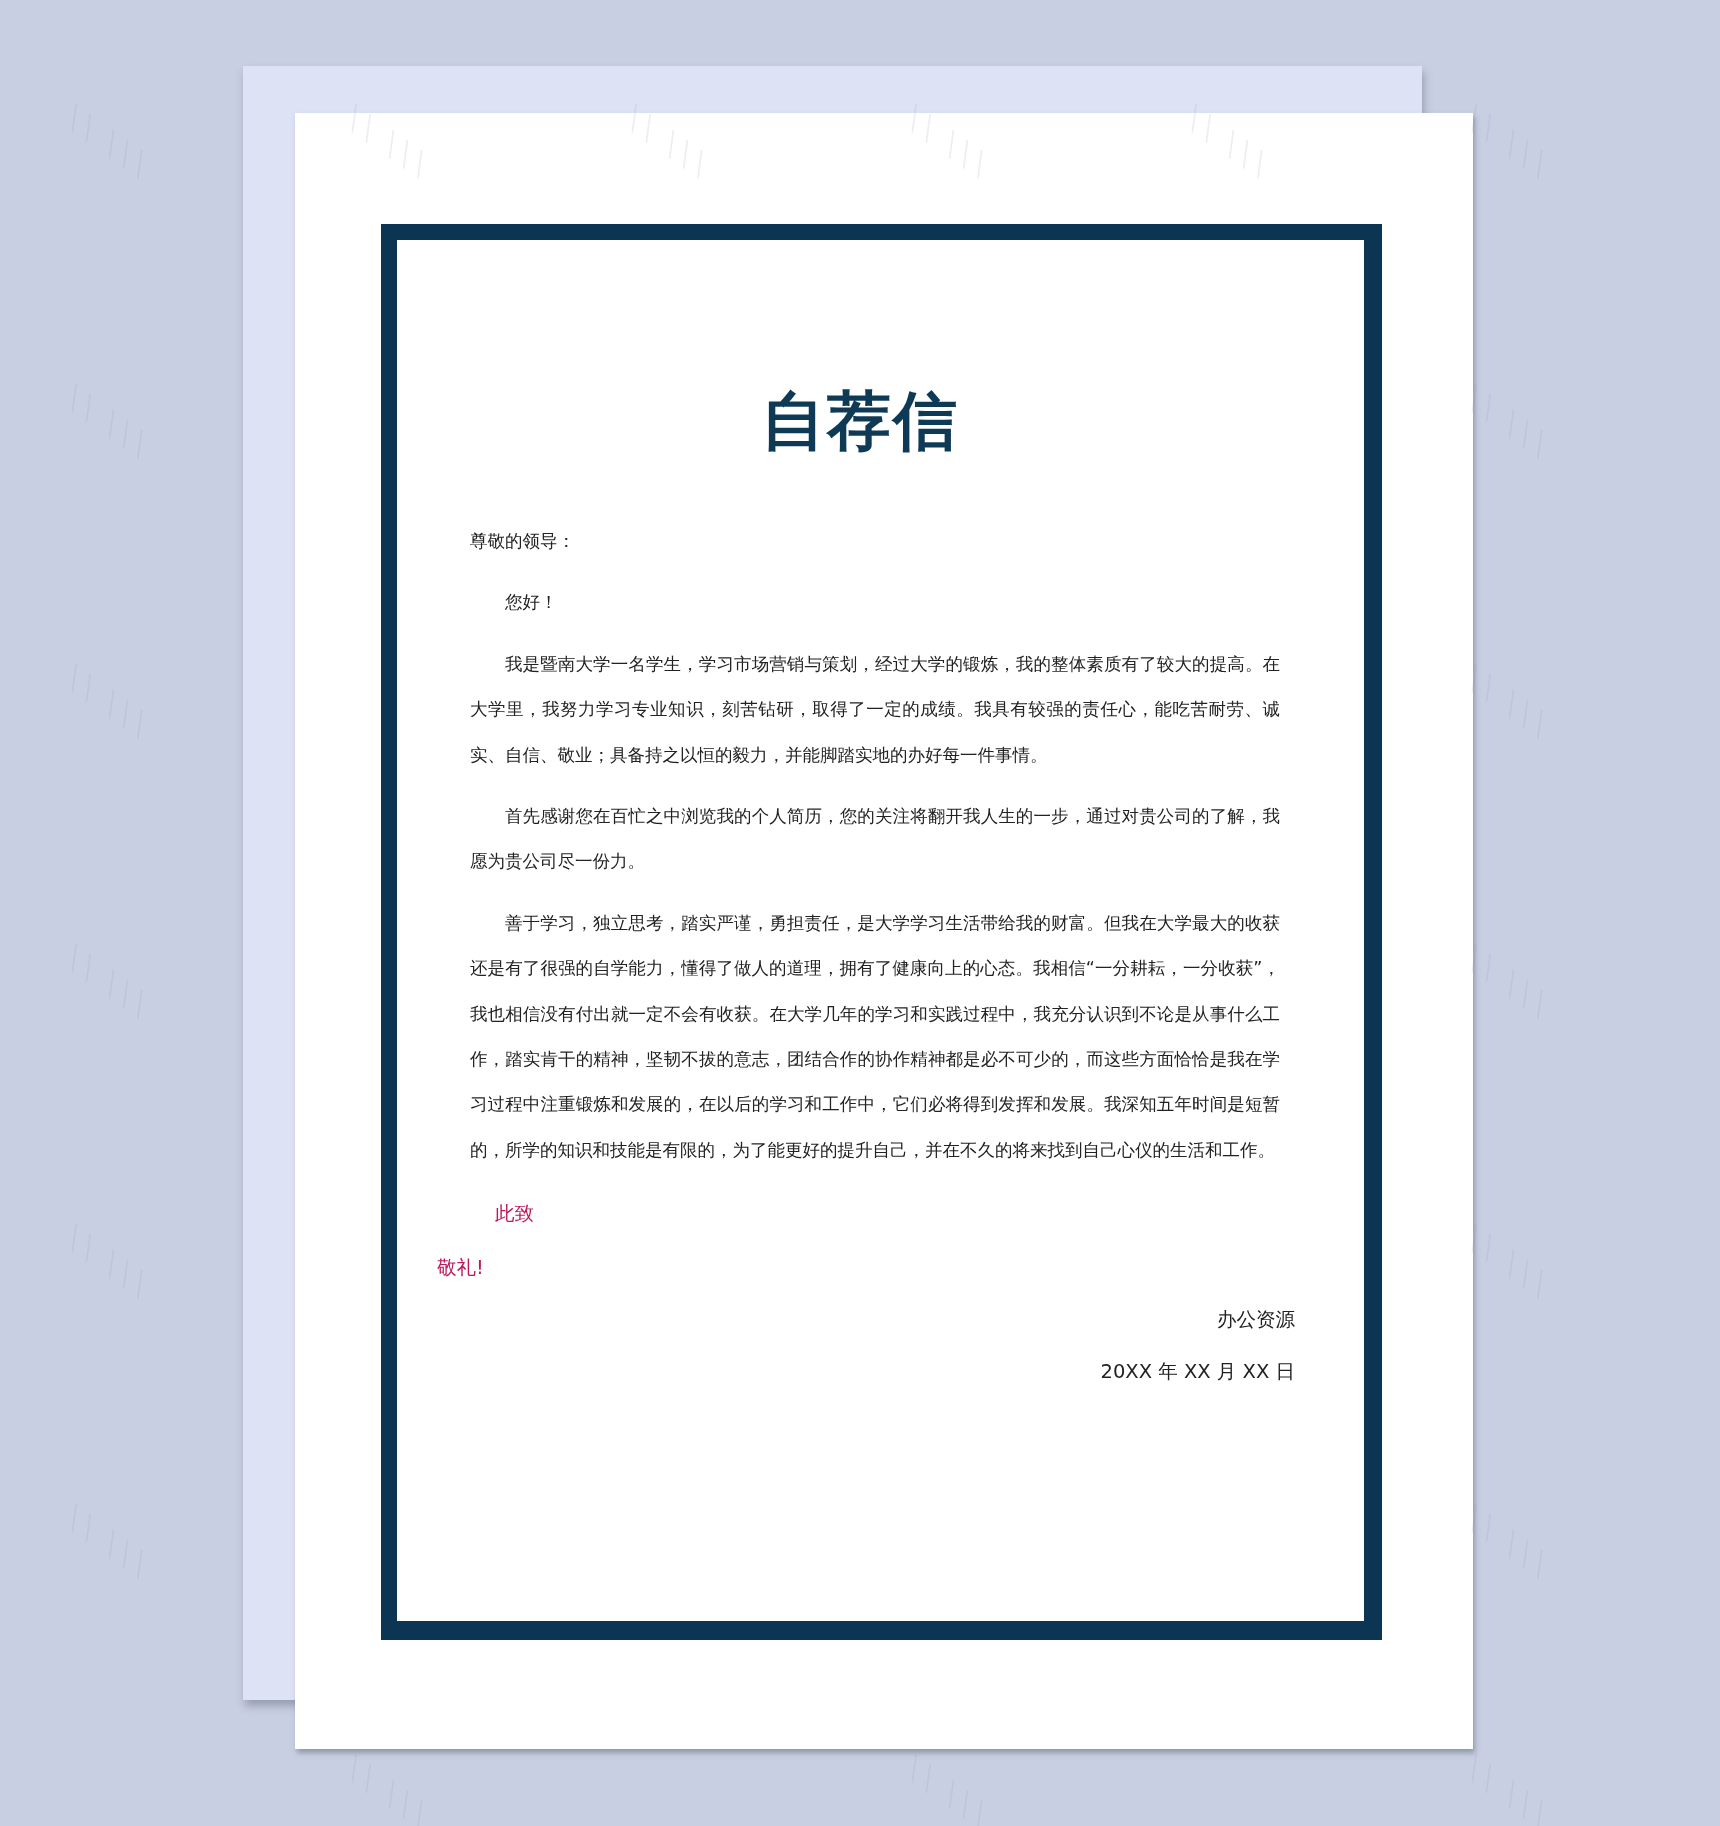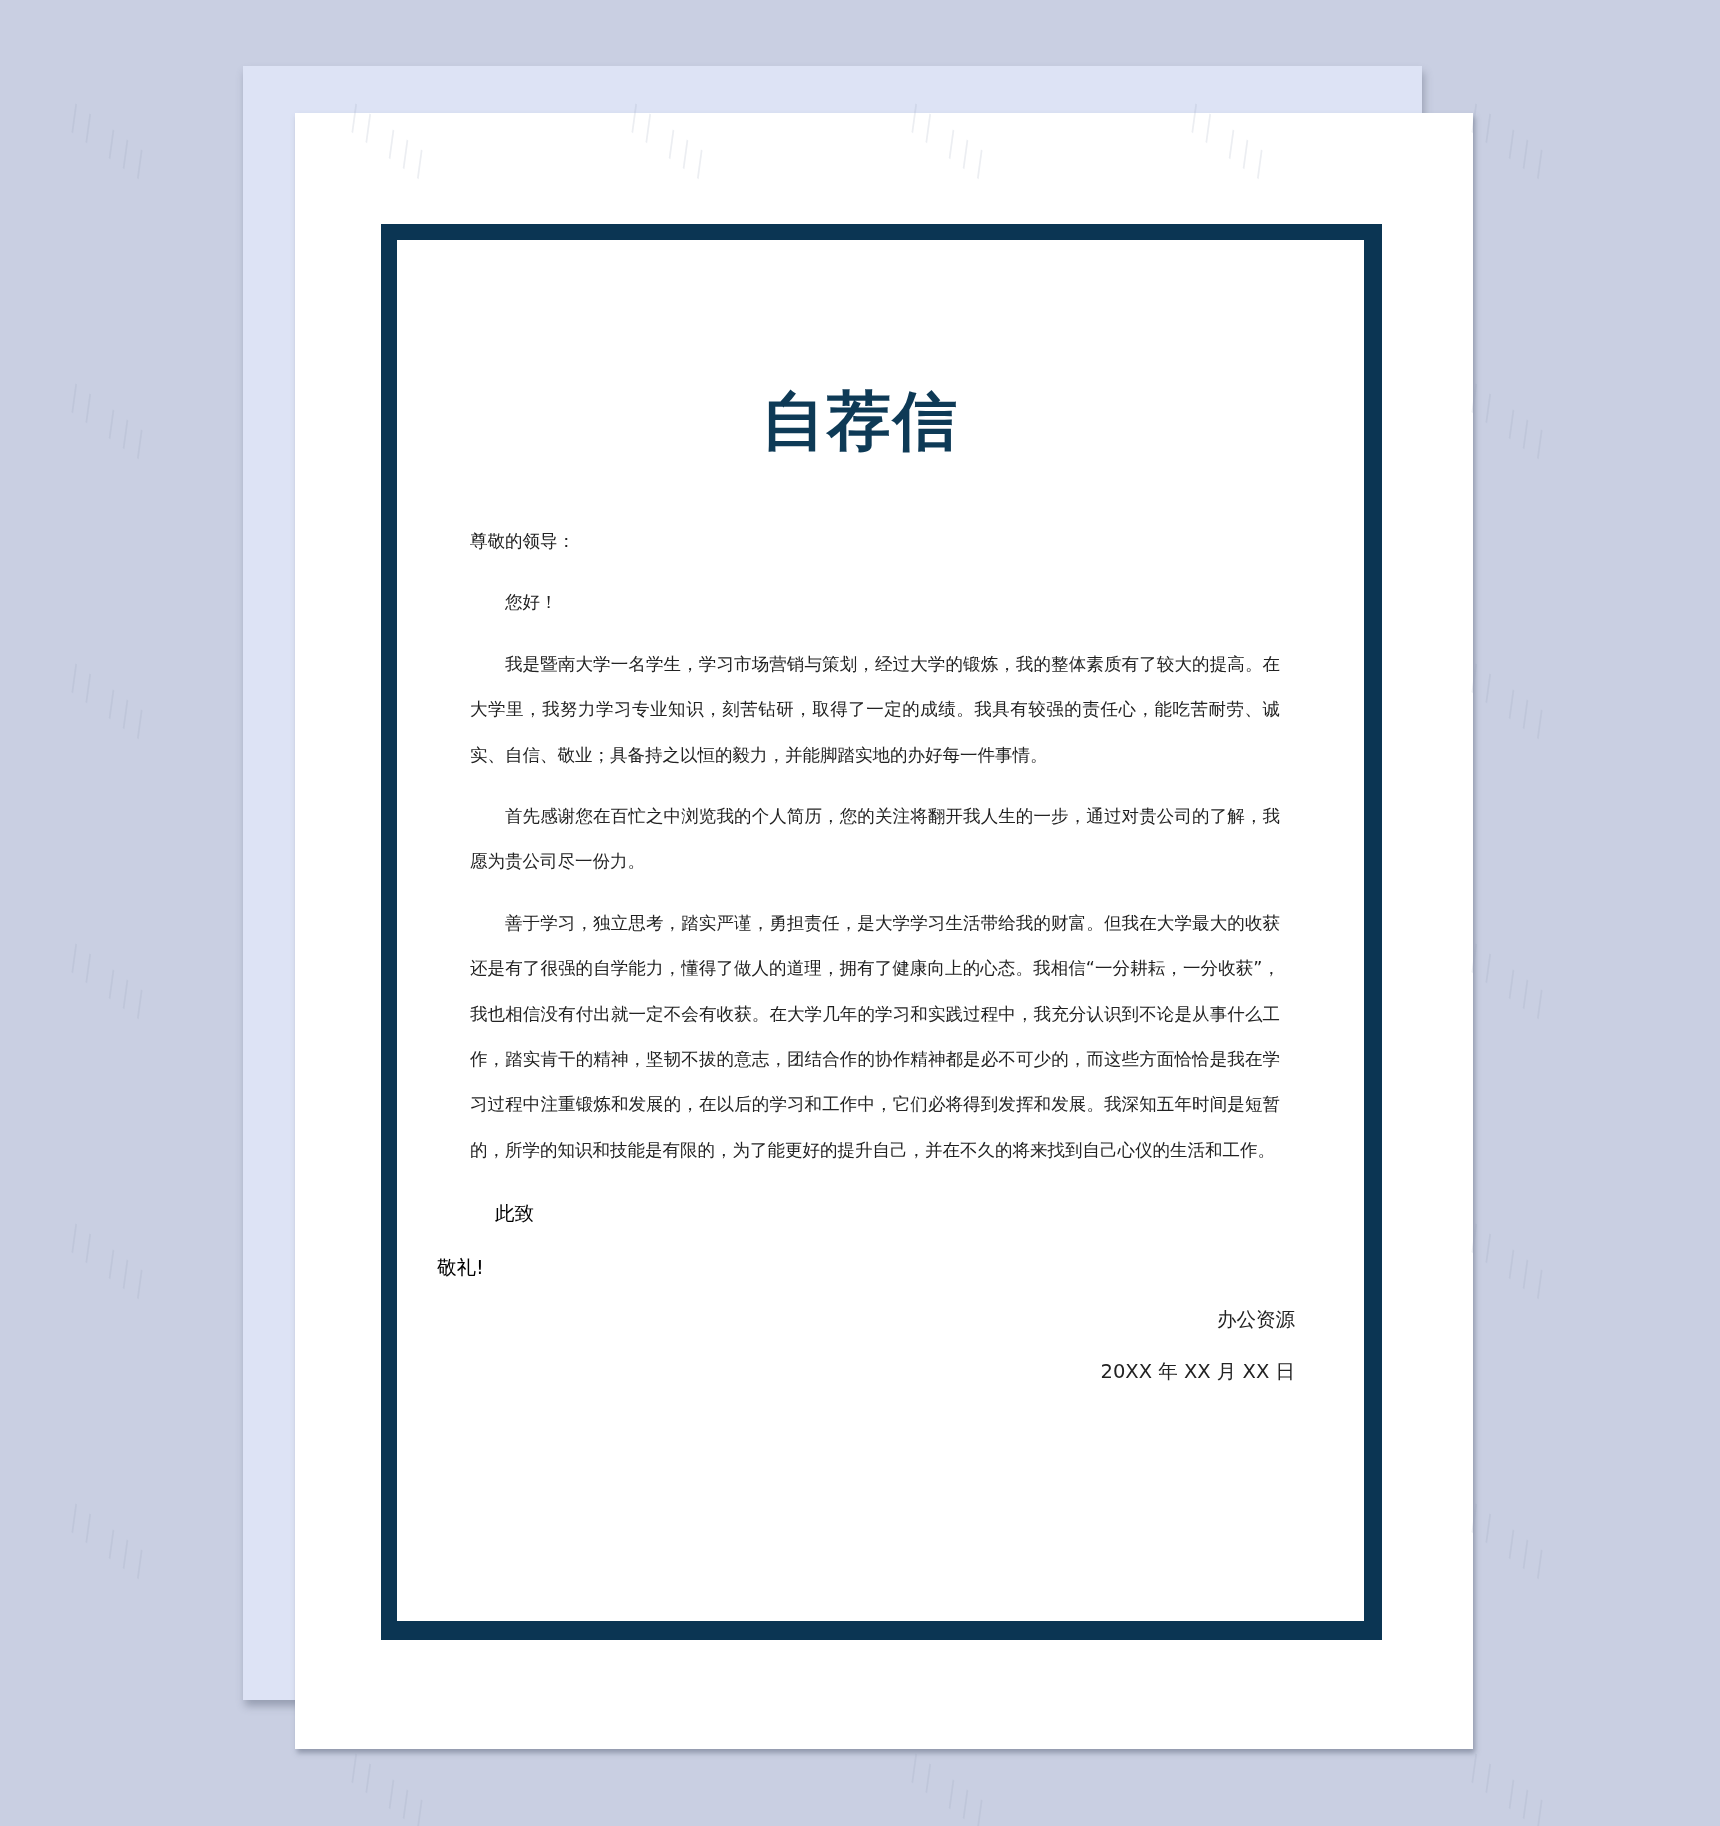--- a/index.html
+++ b/index.html
@@ -33,21 +33,21 @@
     letter-spacing: 2px;
     font-family: Liberation Serif, serif;
   }
   .letter {
     position: absolute; left: 454px; width: 842px; top: 503px;
     color: #222; font-size: 17.5px; line-height: 45.4px;
   }
   .letter p { margin: 16px; }
   .indent { text-indent: 35px; }
   .justify { text-align: justify; }
-  .closing { font-size: 19.5px; color: #000000; position: absolute; }
+  .closing { font-size: 19.5px; color: #be185d; position: absolute; }
   .sign { position: absolute; right: 425px; font-size: 19.5px; color: #222; text-align: center; }
   .wm {
     position: absolute; color: rgba(150,160,185,0.18);
     font-size: 22px; transform: rotate(35deg); white-space: nowrap;
     pointer-events: none; letter-spacing: 4px;
   }
 </style>
 </head>
 <body>
 

